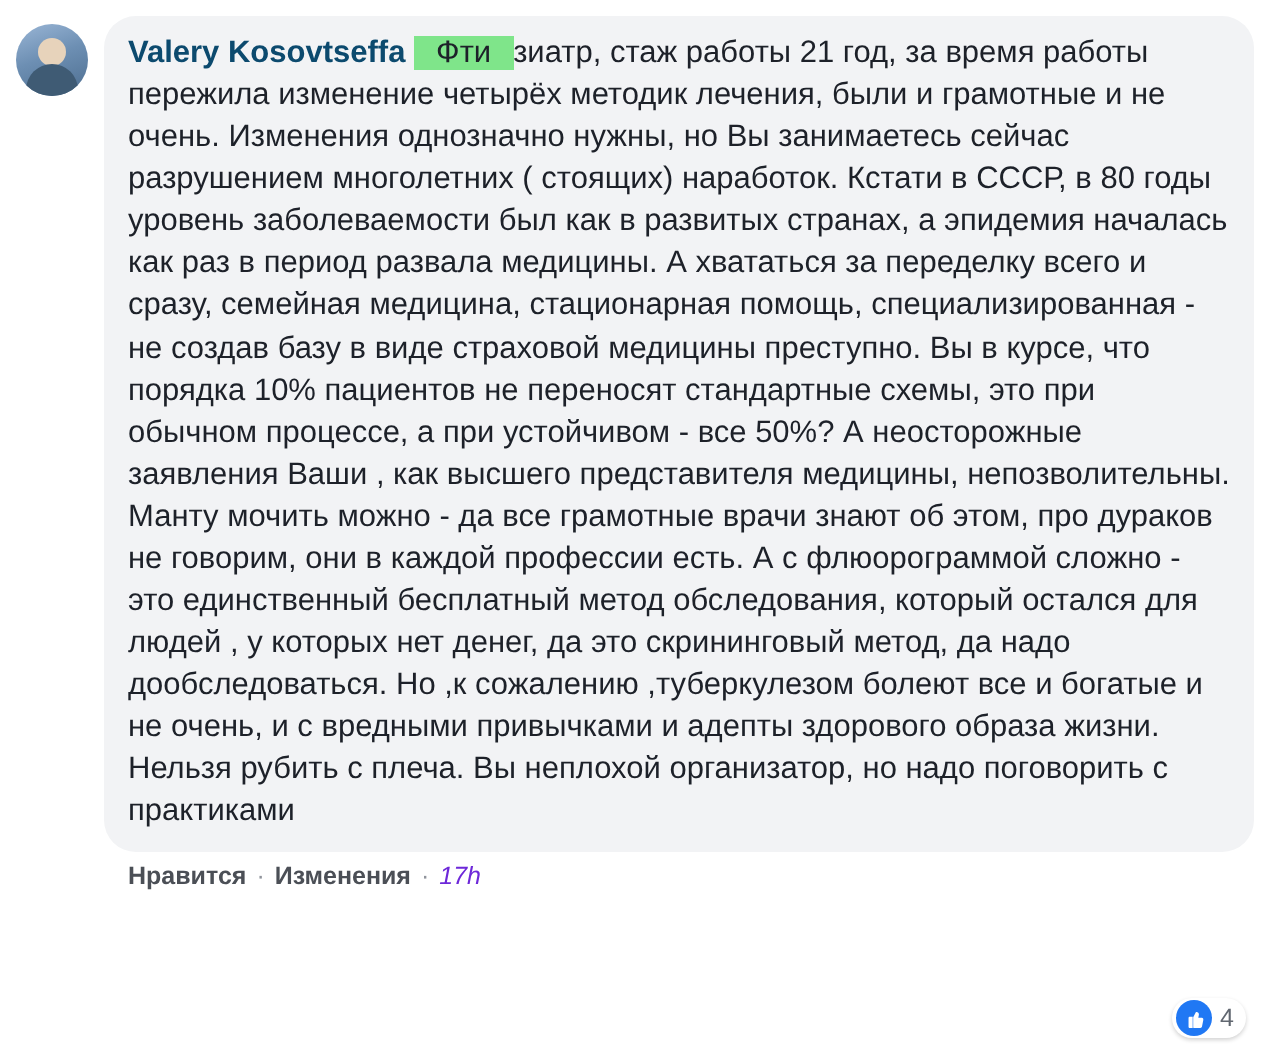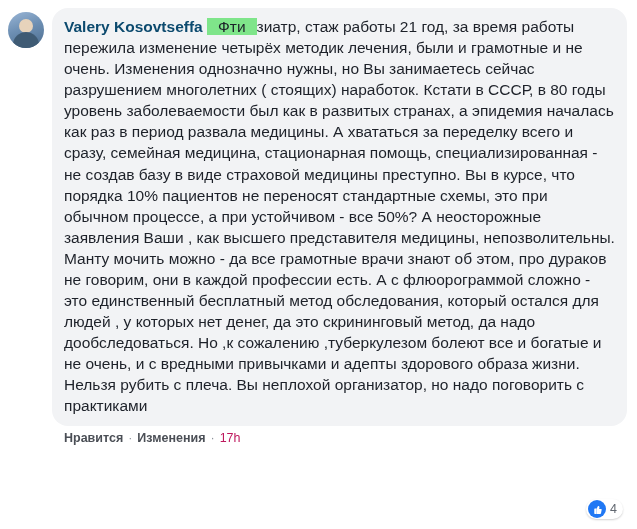--- a/index.html
+++ b/index.html
@@ -91,22 +91,23 @@
     color: #4b4f56;
     font-weight: bold;
     cursor: pointer;
     text-decoration: none;
   }
   .dot-sep {
     margin: 0 5px;
     color: #90949c;
   }
   .timestamp {
-    color: #be185d;
+    color: #6d28d9;
     cursor: pointer;
+    font-style: italic;
   }
   .reaction-pill {
     position: absolute;
     right: 14px;
     bottom: 10px;
     display: flex;
     align-items: center;
     background: #ffffff;
     border-radius: 12px;
     padding: 1px 2px 1px 2px;

